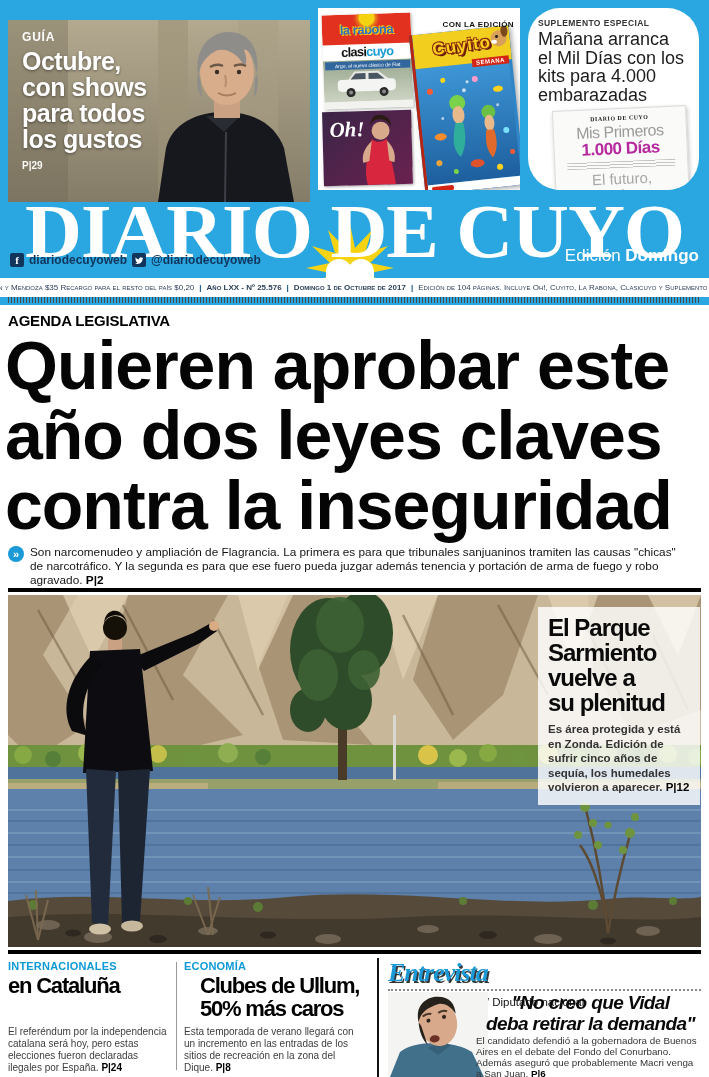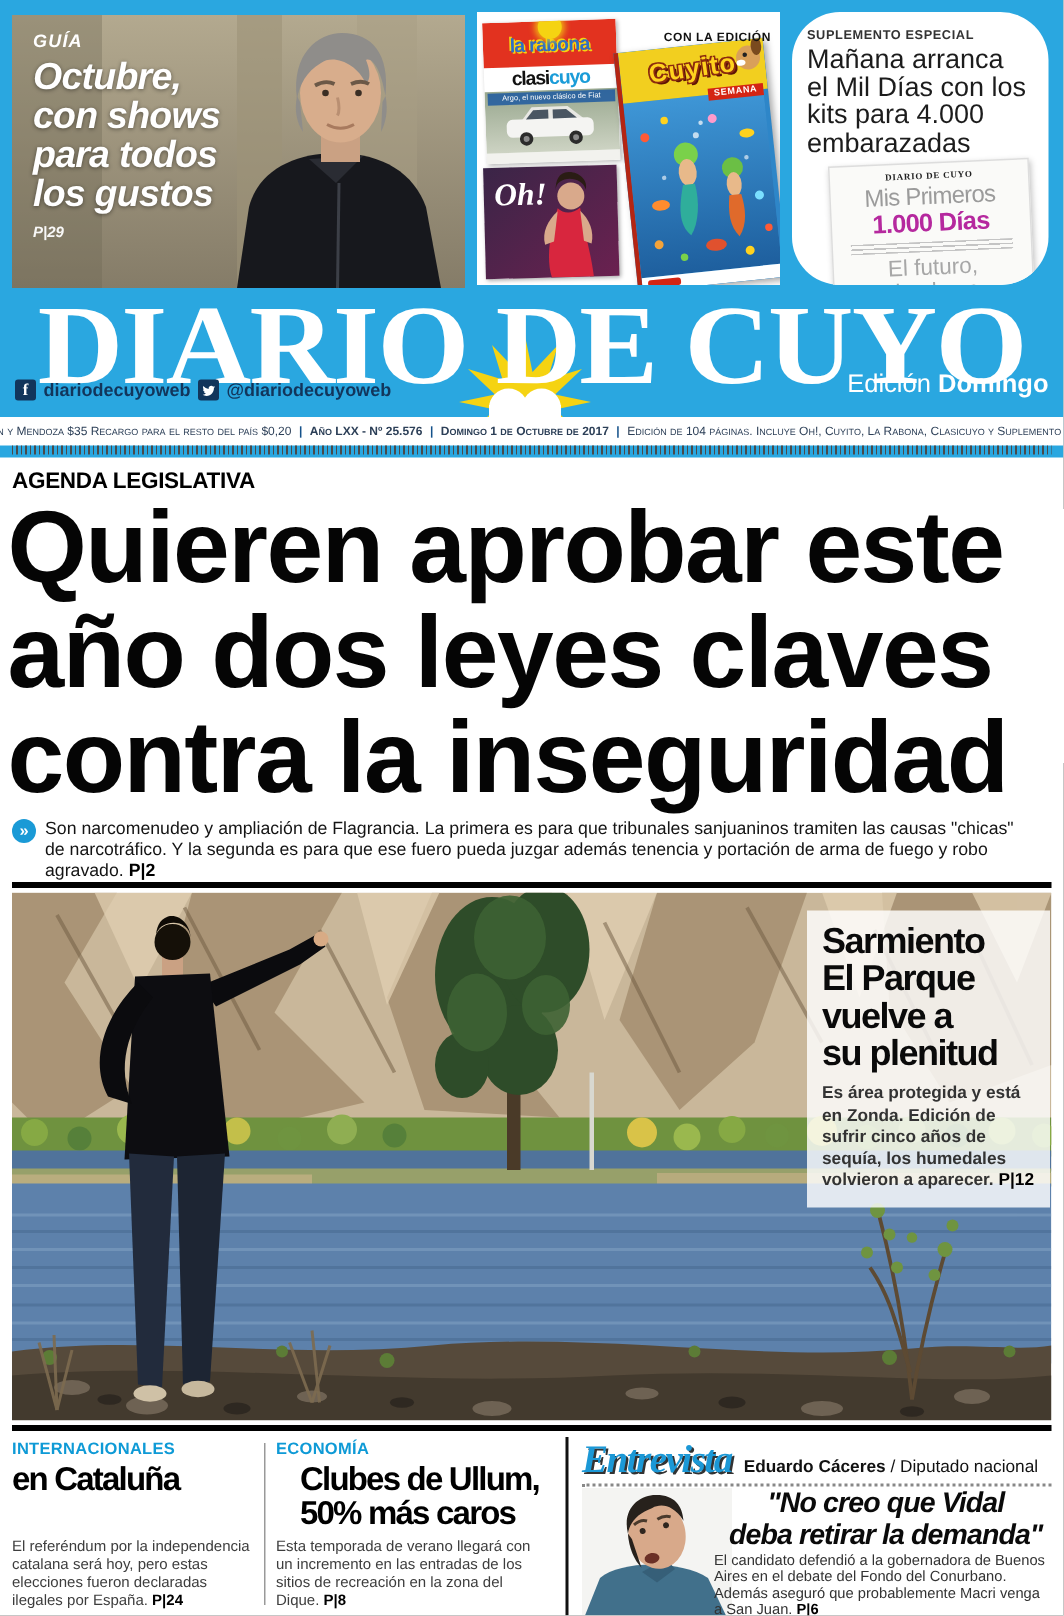--- a/index.html
+++ b/index.html
@@ -3,21 +3,21 @@
 <meta charset="utf-8">
 <style>
   html,body{margin:0;padding:0;background:#9a9a9a;}
   .page{position:relative;width:709px;height:1077px;background:#fff;overflow:hidden;
         font-family:"Liberation Sans",sans-serif;margin:0 auto;}
   .abs{position:absolute;}
 
   
   .banner{left:0;top:0;width:709px;height:305px;background:#2aa7e0;}
 
-  .guia{left:8px;top:10px;width:302px;height:228px;overflow:hidden;font-style:italic;}
+  .guia{left:8px;top:20px;width:302px;height:228px;overflow:hidden;}
   .guia svg{position:absolute;left:0;top:0;}
   .guia-text{position:absolute;left:14px;top:10px;z-index:2;color:#fff;}
   .guia-kicker{font-size:12px;font-weight:700;letter-spacing:.8px;margin-bottom:4px;}
   .guia-line{font-size:25px;font-weight:700;line-height:26px;letter-spacing:-.5px;
              text-shadow:0 1px 3px rgba(0,0,0,.45);}
   .guia-ref{margin-top:8px;font-size:10px;font-weight:700;opacity:.95;}
 
   .midbox{left:318px;top:8px;width:202px;height:182px;background:#fff;overflow:hidden;}
   .cle-label{position:absolute;right:6px;top:12px;font-size:8px;font-weight:700;color:#111;
              letter-spacing:.4px;z-index:4;}
@@ -110,21 +110,21 @@
   .b-kicker{font-size:11px;font-weight:700;color:#0e9ad6;letter-spacing:.2px;}
   .bcol{position:absolute;top:2px;}
   .col1{left:8px;width:164px;} .col2{left:184px;width:182px;}
   .b-headline{position:absolute;top:16px;font-size:22px;font-weight:700;letter-spacing:-1.2px;
               line-height:23px;color:#000;}
   .b-body{position:absolute;top:68px;font-size:10px;line-height:12px;color:#3d3d3d;}
   .vdiv1{left:176px;top:962px;width:1px;height:108px;background:#999;}
   .vdiv2{left:377px;top:958px;width:2px;height:119px;background:#111;}
 
   .ent{left:388px;top:958px;width:313px;height:119px;}
-  .ent-head{position:absolute;left:0;top:0;display:flex;align-items:baseline;gap:8px;white-space:nowrap;}
+  .ent-head{position:absolute;left:0;top:0;display:flex;align-items:baseline;gap:8px;white-space:nowrap;flex-direction:column;}
   .ent-logo{font-family:"Liberation Serif",serif;font-style:italic;font-weight:700;font-size:26px;
             color:#1b98d6;text-shadow:1.5px 1.5px 0 #333;letter-spacing:-1px;}
   .ent-meta{font-size:11.5px;color:#111;}
   .ent-meta b{font-weight:700;}
   .ent-dots{position:absolute;left:0;top:31px;width:100%;border-top:2px dotted #888;}
   .ent-photo{position:absolute;left:0;top:34px;width:100px;height:85px;}
   .ent-headline{position:absolute;left:92px;top:34px;width:221px;text-align:center;font-style:italic;
                 font-weight:700;font-size:19px;line-height:21px;letter-spacing:-.6px;color:#0a0a0a;}
   .ent-body{position:absolute;left:88px;top:77px;width:225px;font-size:9.8px;line-height:11px;color:#333;}
 </style>
@@ -459,22 +459,22 @@
         <polygon points="82,56 132,54 145,176 75,178" fill="#0d0d11"></polygon>
         <path d="M84,60 C60,84 52,114 64,136 L80,141 C70,118 76,92 94,70 Z" fill="#0b0b0e"></path>
         <polygon points="78,174 108,176 100,330 84,328" fill="#222b3c"></polygon>
         <polygon points="110,176 142,174 132,326 114,328" fill="#1d2533"></polygon>
         <ellipse cx="92" cy="334" rx="11" ry="5.5" fill="#cfc1a6"></ellipse>
         <ellipse cx="124" cy="331" rx="11" ry="5.5" fill="#c6b89d"></ellipse>
       </g>
     </svg>
 
     <div class="overlay">
+      <div class="ov-line">El Parque</div>
       <div class="ov-line">Sarmiento</div>
-      <div class="ov-line">El Parque</div>
       <div class="ov-line">vuelve a</div>
       <div class="ov-line">su plenitud</div>
       <div class="ov-body">
         <span>Es área protegida y está en Zonda. Edición de sufrir cinco años de sequía, los humedales volvieron a aparecer.</span>
         <span class="pref">P|12</span>
       </div>
     </div>
   </div>
 
   <div class="abs rule rule2"></div>

